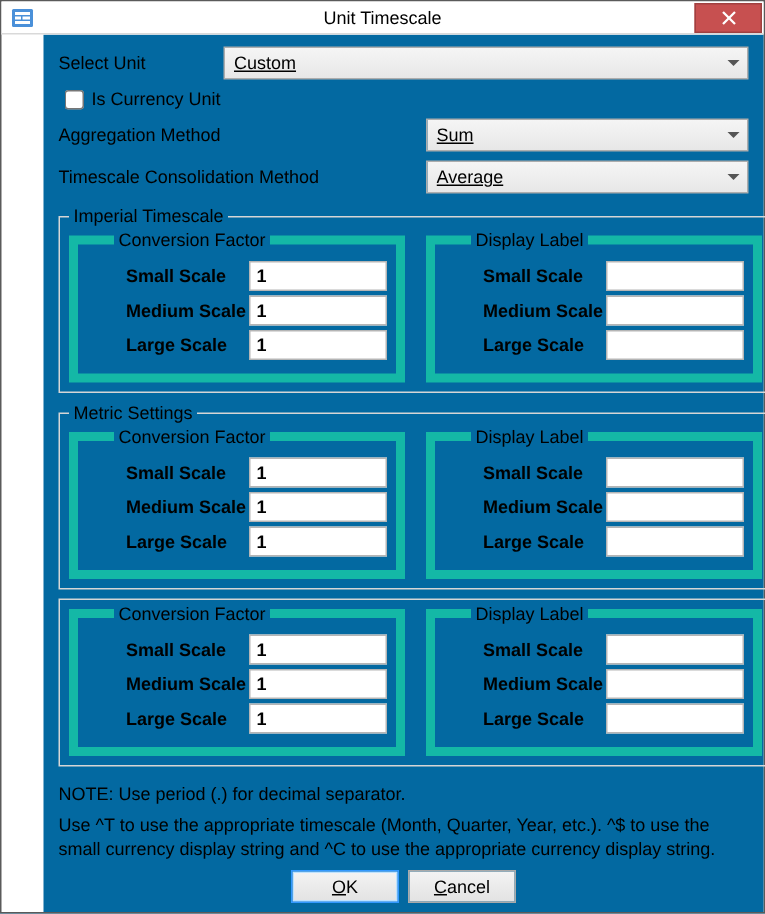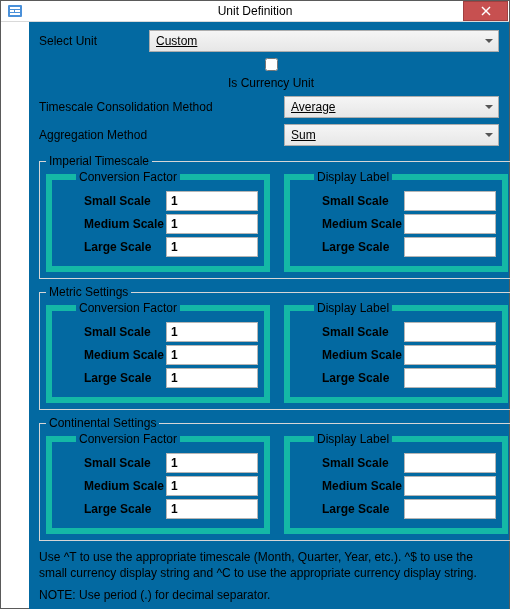--- a/index.html
+++ b/index.html
@@ -86,21 +86,20 @@
     width:0;height:0;
     border-left:4px solid transparent;
     border-right:4px solid transparent;
     border-top:4px solid #555;
     transform:translateY(-50%);
     pointer-events:none;
   }
   .checkbox {
     display:flex; align-items:center; gap:5px;
     margin: 0 0 6px 4px;
-    flex-direction: column;
   }
   .checkbox input { width:13px; height:13px; margin:0; }
   fieldset.group {
     border:1px solid #d6d6d6;
     margin: 2px 0 4px 0;
     padding: 2px 6px 6px 6px;
   }
   fieldset.group > legend {
     font-size:12px;
     padding: 0 3px;
@@ -172,21 +171,21 @@
   <div class="titlebar">
     <span class="title-icon">
       <svg width="16" height="16" viewBox="0 0 16 16">
         <rect x="1" y="2" width="14" height="12" rx="1" fill="#4a90d9"></rect>
         <rect x="3" y="4" width="10" height="2" fill="#fff"></rect>
         <rect x="3" y="7" width="4" height="2" fill="#fff"></rect>
         <rect x="8" y="7" width="5" height="2" fill="#fff"></rect>
         <rect x="3" y="10" width="10" height="2" fill="#fff"></rect>
       </svg>
     </span>
-    <div class="title-text">Unit Definition</div>
+    <div class="title-text">Unit Timescale</div>
     <div class="close-btn">
       <svg width="10" height="10" viewBox="0 0 10 10">
         <line x1="1" y1="1" x2="9" y2="9" stroke="#fff" stroke-width="1.5"></line>
         <line x1="9" y1="1" x2="1" y2="9" stroke="#fff" stroke-width="1.5"></line>
       </svg>
     </div>
   </div>
 
   <div class="client">
 
@@ -198,37 +197,37 @@
         </select>
       </span>
     </div>
 
     <label class="checkbox">
       <input type="checkbox" style="">
       <span>Is Currency Unit</span>
     </label>
 
     <div class="row">
+      <label class="key" style="width:245px">Aggregation Method</label>
+      <span class="select-wrap" style="flex:1">
+        <select class="select" style="width:100%">
+          <option>Sum</option>
+        </select>
+      </span>
+    </div>
+
+    <div class="row">
       <label class="key" style="width:245px">Timescale Consolidation Method</label>
       <span class="select-wrap" style="flex:1">
         <select class="select" style="width:100%">
           <option>Average</option>
         </select>
       </span>
     </div>
 
-    <div class="row">
-      <label class="key" style="width:245px">Aggregation Method</label>
-      <span class="select-wrap" style="flex:1">
-        <select class="select" style="width:100%">
-          <option>Sum</option>
-        </select>
-      </span>
-    </div>
-
     <fieldset class="group">
       <legend>Imperial Timescale</legend>
       <div class="inner-row">
         <fieldset class="sub">
           <legend>Conversion Factor</legend>
           <div class="field-row">
               <span class="lbl">Small Scale</span>
               <input type="text" value="1" style="">
             </div>
           <div class="field-row">
@@ -288,21 +287,20 @@
             </div>
           <div class="field-row">
               <span class="lbl">Large Scale</span>
               <input type="text" value="" style="">
             </div>
         </fieldset>
       </div>
     </fieldset>
 
     <fieldset class="group">
-      <legend>Continental Settings</legend>
       <div class="inner-row">
         <fieldset class="sub">
           <legend>Conversion Factor</legend>
           <div class="field-row">
               <span class="lbl">Small Scale</span>
               <input type="text" value="1" style="">
             </div>
           <div class="field-row">
               <span class="lbl">Medium Scale</span>
               <input type="text" value="1" style="">
@@ -323,22 +321,22 @@
               <input type="text" value="" style="">
             </div>
           <div class="field-row">
               <span class="lbl">Large Scale</span>
               <input type="text" value="" style="">
             </div>
         </fieldset>
       </div>
     </fieldset>
 
+    <div class="note note2">NOTE: Use period (.) for decimal separator.</div>
     <div class="note">Use ^T to use the appropriate timescale (Month, Quarter, Year, etc.). ^$ to use the small currency display string and ^C to use the appropriate currency display string.</div>
-    <div class="note note2">NOTE: Use period (.) for decimal separator.</div>
 
     <div class="buttons">
       <button class="btn default"><span class="ul">O</span><span>K</span></button>
       <button class="btn"><span class="ul">C</span><span>ancel</span></button>
     </div>
 
   </div>
 </div>
 
 </body></html>

